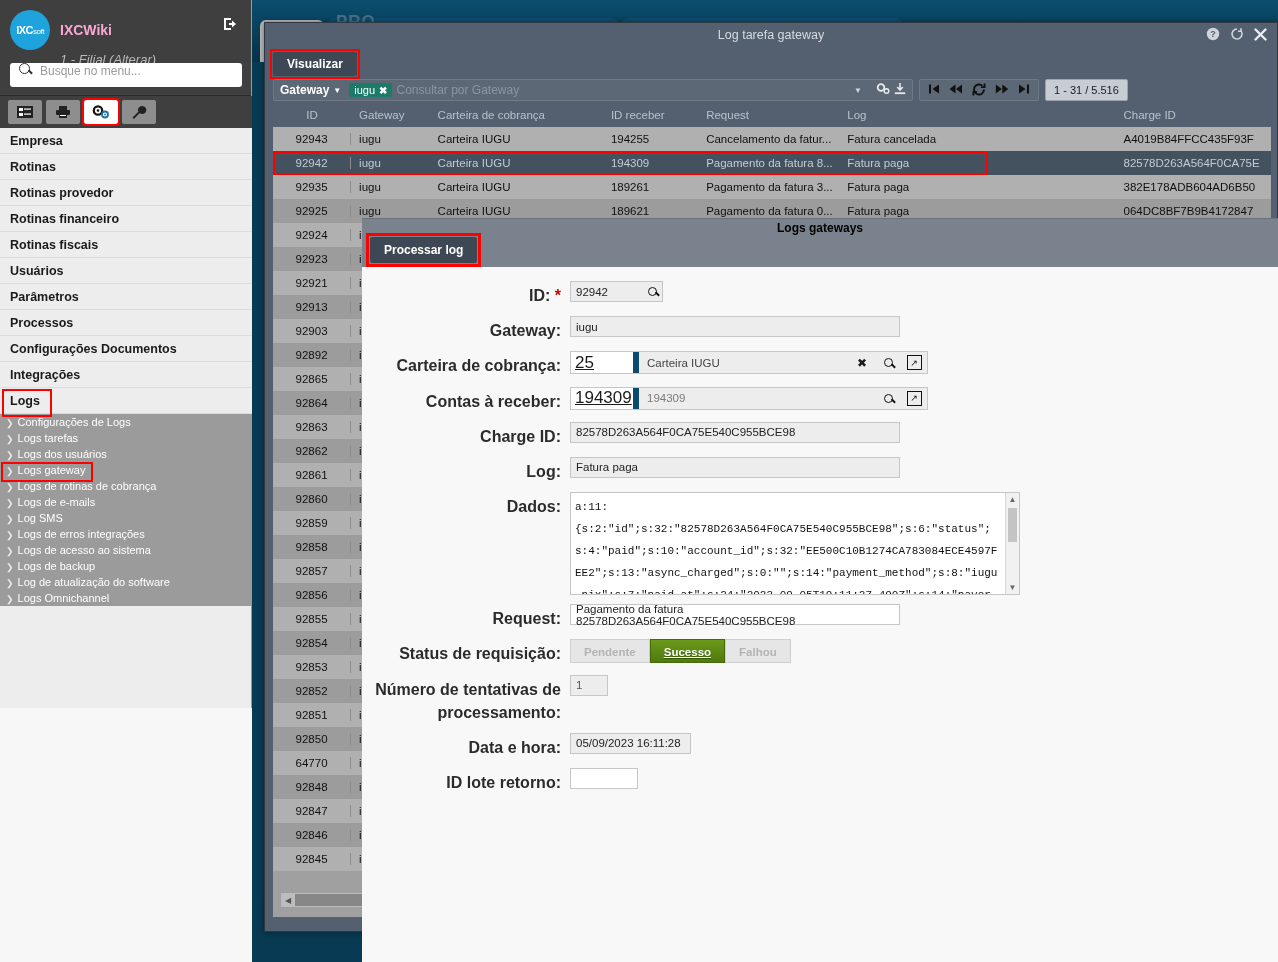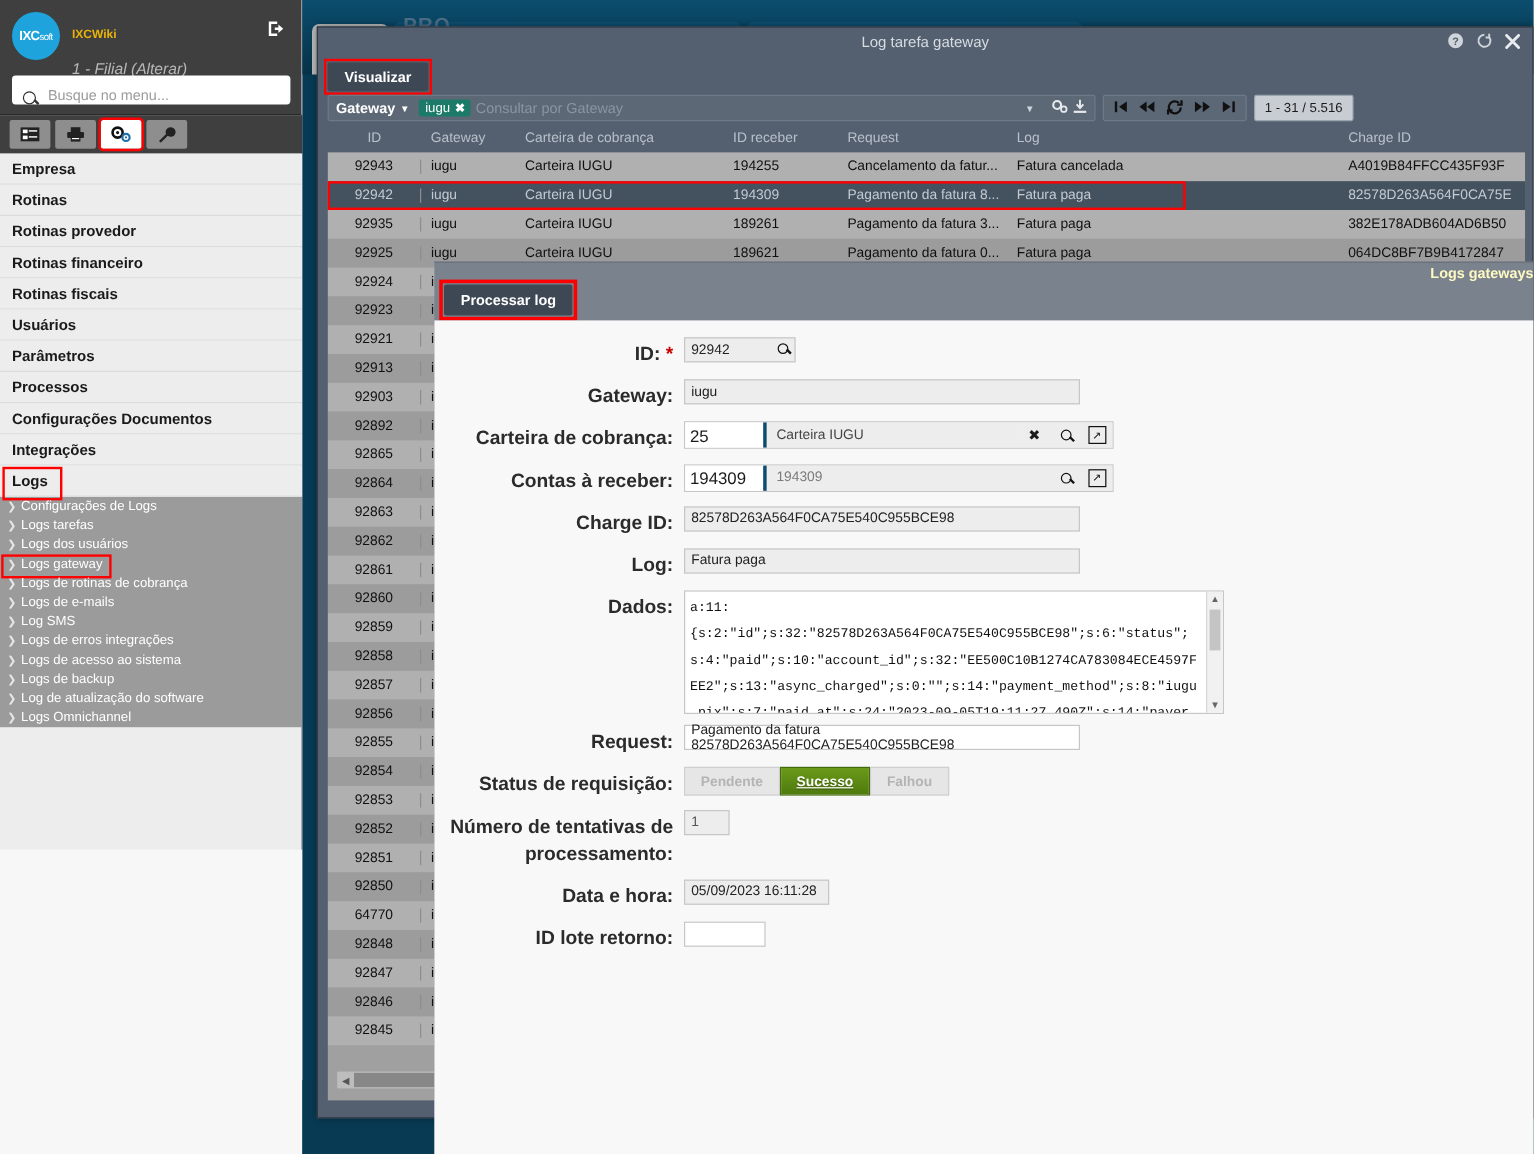--- a/index.html
+++ b/index.html
@@ -30,29 +30,29 @@
     width: 40px; height: 40px; border-radius: 50%;
     background: #1fa3dd; display: flex; align-items: center; justify-content: center;
     flex: 0 0 40px;
   }
   #brand-logo .lg {
     font-size: 11px; font-weight: bold; color: #ffffff;
     letter-spacing: -0.5px;
   }
   #brand-logo .lg i { font-style: normal; font-size: 8px; font-weight: normal; }
   #brand-text { margin-left: 10px; line-height: 1.15; }
-  #brand-title { color: #eab308; font-size: 10px; font-weight: bold; margin-top: 30px; }
+  #brand-title { color: #f9a8d4; font-size: 14px; font-weight: bold; margin-top: 30px; }
   #brand-sub { color: #b9b9b9; font-size: 13px; margin-top: 15px; font-style: italic; }
   #logout-icon {
     position: absolute; right: 12px; top: 17px;
     color: #ffffff; font-size: 15px; cursor: pointer; line-height: 1;
   }
   #menu-search {
     position: absolute; left: 10px; top: 63px; width: 232px; height: 24px;
-    background: #ffffff; border-radius: 3px; display: flex; align-items: flex-end;
+    background: #ffffff; border-radius: 3px; display: flex; align-items: flex-start;
     padding: 0 6px;
   }
   #menu-search .mag {
     width: 11px; height: 11px; border: 1.6px solid #333; border-radius: 50%;
     position: relative; margin: 0 8px 0 3px; flex: 0 0 11px;
   }
   #menu-search .mag::after {
     content: ""; position: absolute; width: 5px; height: 1.6px; background: #333;
     transform: rotate(45deg); right: -4px; bottom: 0px;
   }
@@ -220,22 +220,22 @@
   #hscroll .arr { width: 14px; text-align: center; font-size: 8px; color: #555; }
   #hscroll .thumb { flex: 1; height: 12px; background: #878787; }
 
   
   #dlg2 {
     position: absolute; left: 362px; top: 218px; width: 916px; height: 744px;
     background: #7a828d; border-top: 1px solid #6a727c;
   }
   #dlg2-header { height: 14px; position: relative; }
   #dlg2-title {
-    position: absolute; left: 0; right: 0; top: 2px; text-align: right;
-    color: #fef9c3; font-size: 12px; font-weight: bold;
+    position: absolute; left: 0; right: 0; top: 2px; text-align: center;
+    color: #000000; font-size: 12px; font-weight: bold;
   }
   #dlg2-toolbar { height: 34px; padding: 4px 0 0 8px; }
   #btn-processar {
     display: inline-block; height: 26px; line-height: 26px;
     padding: 0 14px; background: #3e4855; color: #ffffff;
     font-size: 12px; font-weight: bold; border-radius: 2px; cursor: pointer;
     position: relative;
   }
   #btn-processar::after {
     content: ""; position: absolute; left: -4px; top: -4px; right: -4px; bottom: -4px;
@@ -261,22 +261,22 @@
   .f-gw { width: 330px; }
   .f-charge { width: 330px; }
   .f-log { width: 330px; }
   .f-request { width: 330px; background: #ffffff; }
   .f-tent { width: 38px; color: #555; }
   .f-data { width: 121px; }
   .f-lote { width: 68px; background: #ffffff; }
 
   .combo { display: flex; width: 358px; border: 1px solid #c6c6c6; height: 23px; }
   .combo .k {
-    width: 68px; background: #ffffff; border-right: 3px solid #0c4a6e;
-    font-size: 14px; color: #1b1b1b; display: flex; align-items: center; padding-left: 4px;
+    width: 68px; background: #ffffff; border-right: 6px solid #0c4a6e;
+    font-size: 17px; color: #1b1b1b; display: flex; align-items: center; padding-left: 4px; text-decoration: underline;
   }
   .combo .v {
     flex: 1; background: #ededed; font-size: 11.5px; color: #444;
     display: flex; align-items: center; padding-left: 8px;
   }
   .combo .v.grayv { color: #7b7b7b; }
   .combo .ic {
     width: 26px; background: #ededed; display: flex; align-items: center; justify-content: center;
     font-size: 12px; color: #1b1b1b; cursor: pointer;
   }

